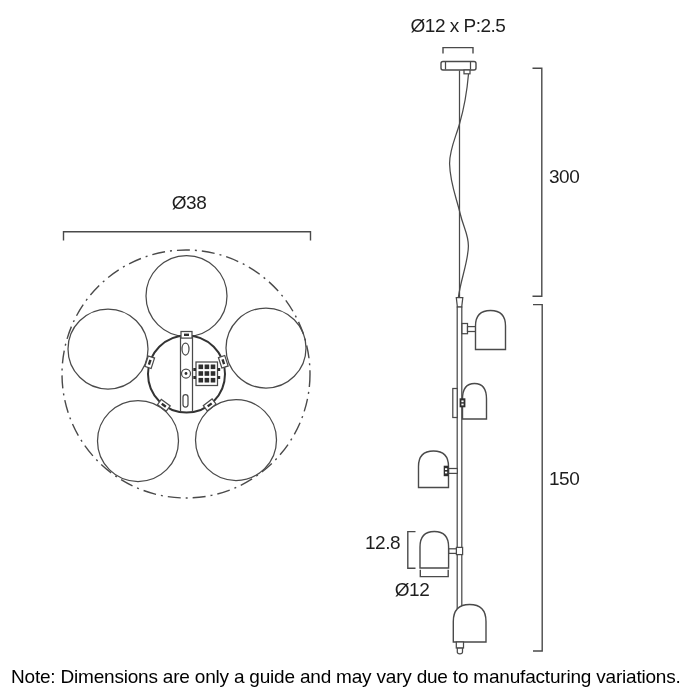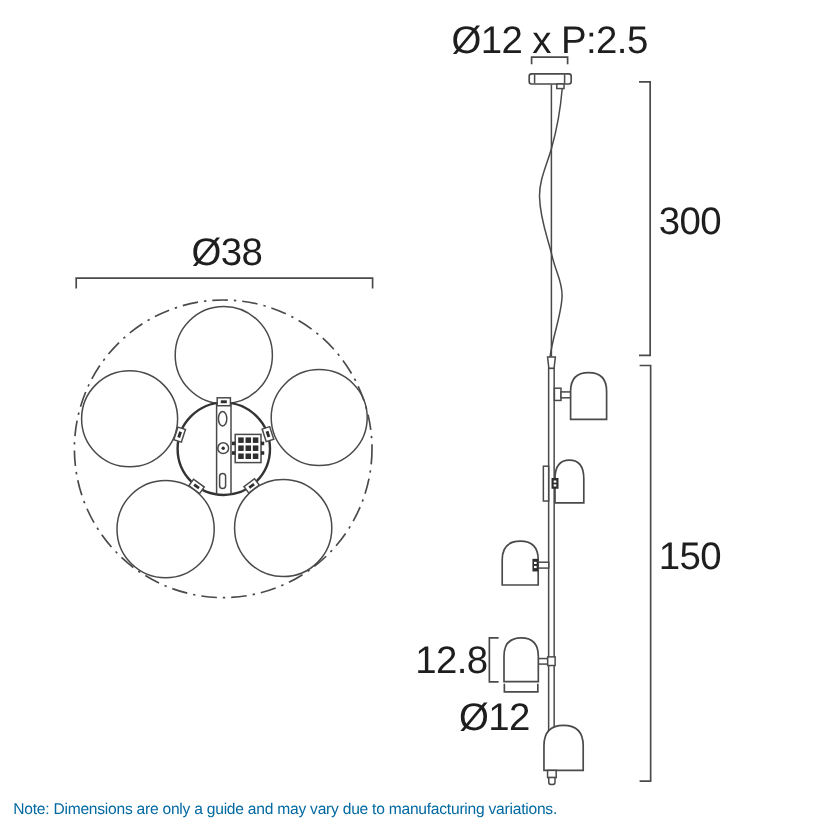--- a/index.html
+++ b/index.html
@@ -1,23 +1,23 @@
 <!DOCTYPE html>
 <html><head>
 <meta charset="utf-8">
 <style>
   html,body{margin:0;padding:0;background:#ffffff;}
   #canvas{position:relative;width:700px;height:700px;background:#ffffff;overflow:hidden;
           font-family:"Liberation Sans", sans-serif;}
   svg{position:absolute;left:0;top:0;}
   .label{position:absolute;color:#1e1e1e;white-space:nowrap;line-height:1.1;}
-  .dim{font-size:32px;letter-spacing:-0.5px;}
+  .dim{font-size:19px;letter-spacing:-0.5px;}
   .center{transform:translateX(-50%);}
   .right{text-align:right;}
-  .note{font-size:13px;letter-spacing:-0.2px;color:#0369a1;}
+  .note{font-size:19px;letter-spacing:-0.2px;color:#000000;}
   .stroke{stroke:#4a4a4a;fill:none;stroke-width:1.4;}
   .thin{stroke-width:1.25;}
   .thick{stroke:#333333;stroke-width:2;}
   .whitefill{fill:#ffffff;}
   .darkfill{fill:#2e2e2e;stroke:none;}
 </style>
 </head>
 <body>
 
 <div id="canvas">
@@ -153,20 +153,20 @@
       <polyline class="stroke" points="420.3,569.8 420.3,576.6 448.2,576.6 448.2,569.8"></polyline>
     </g>
   </svg>
 
   <div class="label dim center" style="left:458px;top:16px;">Ø12 x P:2.5</div>
 
   <div class="label dim center" style="left:189px;top:193px;">Ø38</div>
 
   <div class="label dim" style="left:549px;top:167px;">300</div>
 
-  <div class="label dim" style="left:549px;top:446px;">150</div>
+  <div class="label dim" style="left:549px;top:469px;">150</div>
 
   <div class="label dim right" style="left:346px;top:533px;width:54px;">12.8</div>
 
   <div class="label dim center" style="left:412px;top:580px;">Ø12</div>
 
   <div class="label note" style="left:11px;top:667px;">Note: Dimensions are only a guide and may vary due to manufacturing variations.</div>
 </div>
 
 </body></html>

